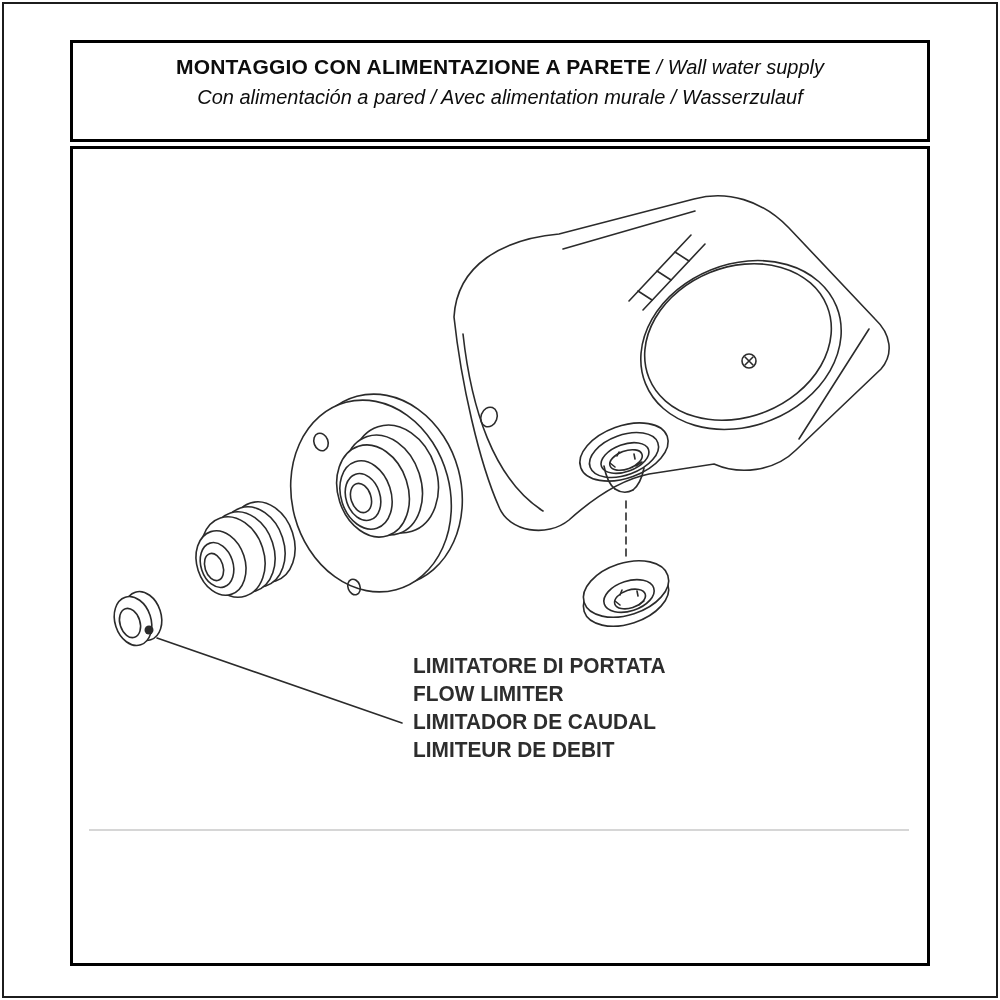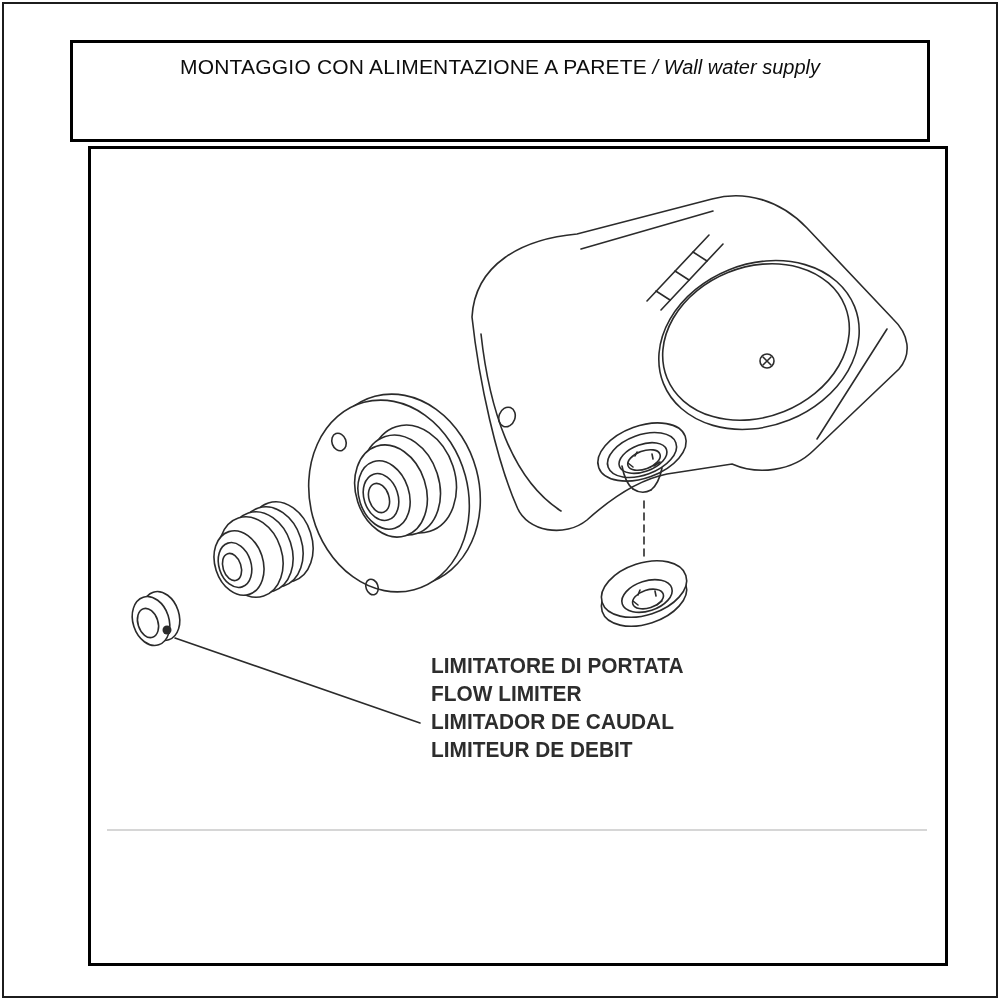--- a/index.html
+++ b/index.html
@@ -16,25 +16,25 @@
     pointer-events: none;
   }
   .header-box {
     position: absolute; left: 70px; top: 40px;
     width: 860px; height: 102px;
     border: 3px solid #000; background: #fff;
     text-align: center; padding-top: 8px;
     color: #0d0d0d;
   }
   .h1-line { font-size: 21px; line-height: 32px; white-space: nowrap; }
-  .h1-bold { font-weight: normal; letter-spacing: 0.2px; }
+  .h1-bold { font-weight: bold; letter-spacing: 0.2px; }
   .h1-sep, .h1-italic { font-style: italic; font-weight: 400; font-size: 20px; }
   .h-sub { font-style: italic; font-size: 20px; line-height: 29px; }
   .main-box {
-    position: absolute; left: 88px; top: 146px;
+    position: absolute; left: 70px; top: 146px;
     width: 860px; height: 820px;
     border: 3px solid #000; background: #fff;
   }
   .main-box svg { position: absolute; left: 0; top: 0; width: 854px; height: 814px; }
   .ln   { fill: none; stroke: var(--line, #2b2b2b); stroke-width: 1.6; stroke-linecap: round; }
   .wh   { fill: #ffffff; stroke: var(--line, #2b2b2b); stroke-width: 1.6; }
   .dash { stroke-dasharray: 7 5; }
   .blk  { fill: var(--line, #2b2b2b); stroke: none; }
   .divl { stroke: var(--divider, #c9c9c9); stroke-width: 1.3; }
   .label-block {
@@ -47,20 +47,21 @@
 </style>
 </head>
 <body>
 
 <div class="frame"></div>
 
 <div class="header-box">
   <div class="h1-line">
     <span class="h1-bold">MONTAGGIO CON ALIMENTAZIONE A PARETE</span><span class="h1-sep"> / </span><span class="h1-italic">Wall water supply</span>
   </div>
+  <div class="h-sub">Con alimentación a pared / Avec alimentation murale / Wasserzulauf</div>
 </div>
 
 <div class="main-box">
   <svg viewBox="0 0 854 814">
 
     <g>
       <ellipse cx="309" cy="341" rx="97" ry="79" transform="rotate(75 309 341)" class="ln"></ellipse>
       <ellipse cx="298" cy="347" rx="97" ry="79" transform="rotate(75 298 347)" class="wh"></ellipse>
       <ellipse cx="248" cy="293" rx="9" ry="7" transform="rotate(70 248 293)" class="ln"></ellipse>
       <ellipse cx="281" cy="438" rx="8" ry="6" transform="rotate(70 281 438)" class="ln"></ellipse>

